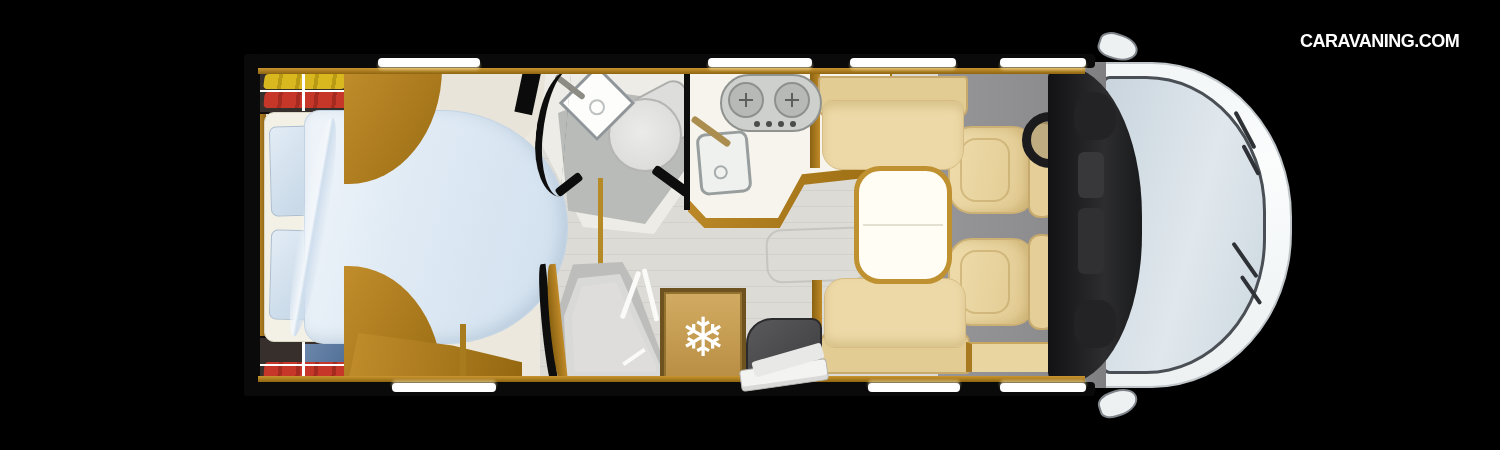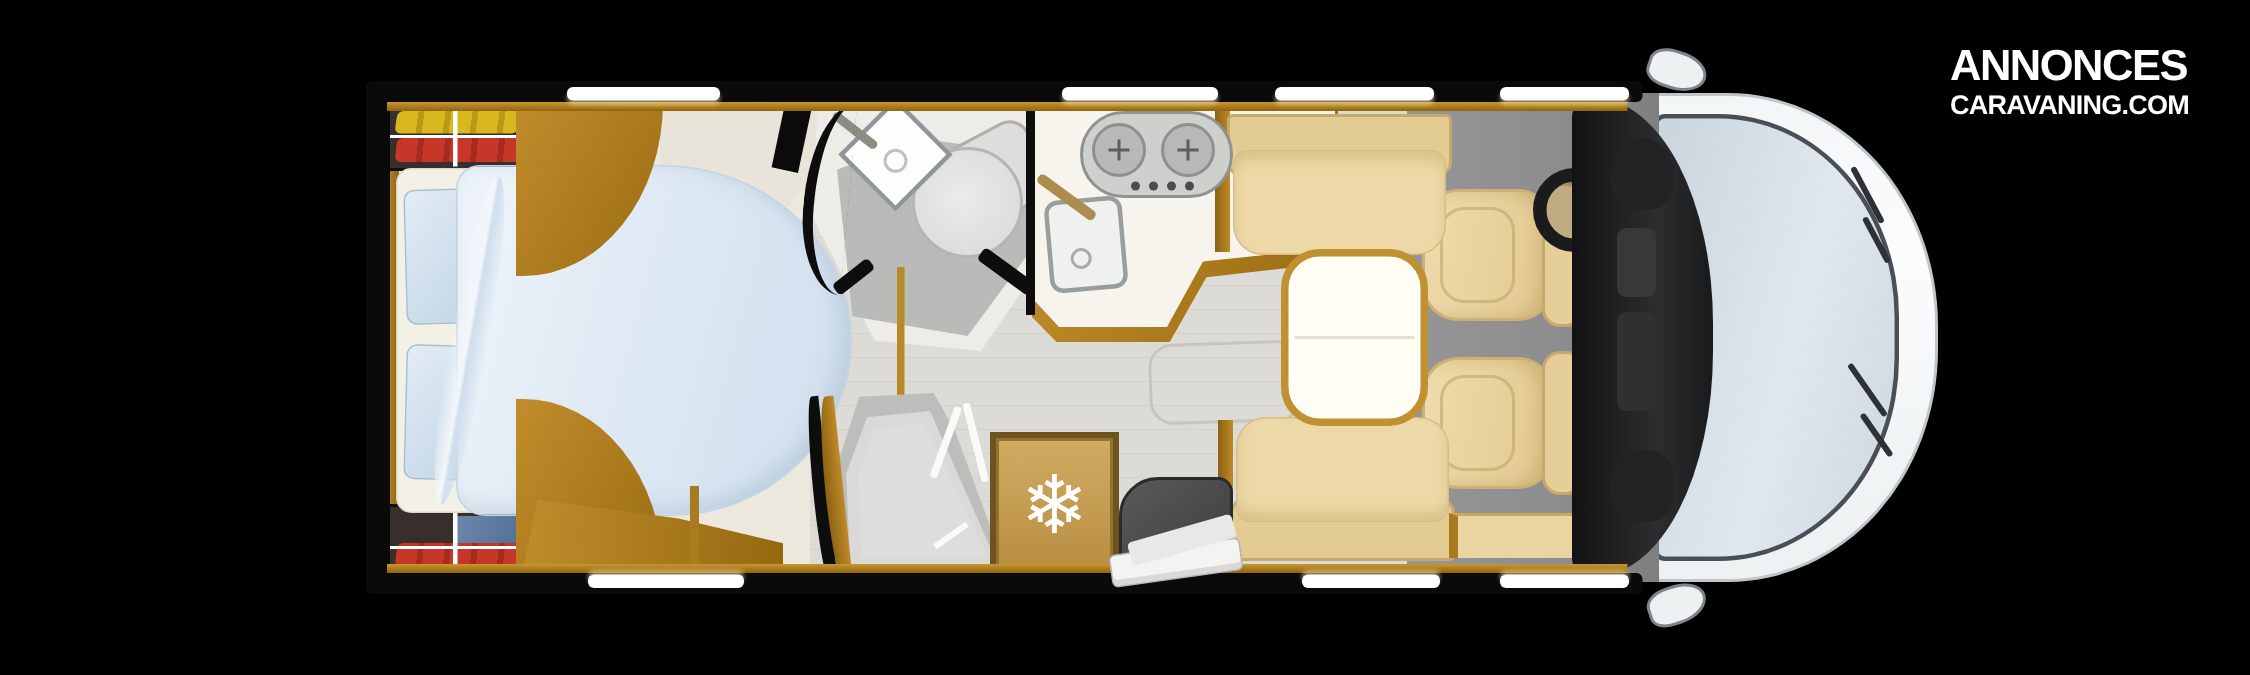--- a/index.html
+++ b/index.html
@@ -349,17 +349,16 @@
   <div class="abs lining lining-bottom"></div>
   <div class="abs win win-top win-t1"></div>
   <div class="abs win win-top win-t2"></div>
   <div class="abs win win-top win-t3"></div>
   <div class="abs win win-top win-t4"></div>
   <div class="abs win win-bot win-b1"></div>
   <div class="abs win win-bot win-b2"></div>
   <div class="abs win win-bot win-b3"></div>
 
   <div class="abs brand">
-    <div class="brand-line1">ANNONCES</div>
     <div class="brand-line2">CARAVANING.COM</div>
   </div>
 
 </div>
 
 </body></html>

